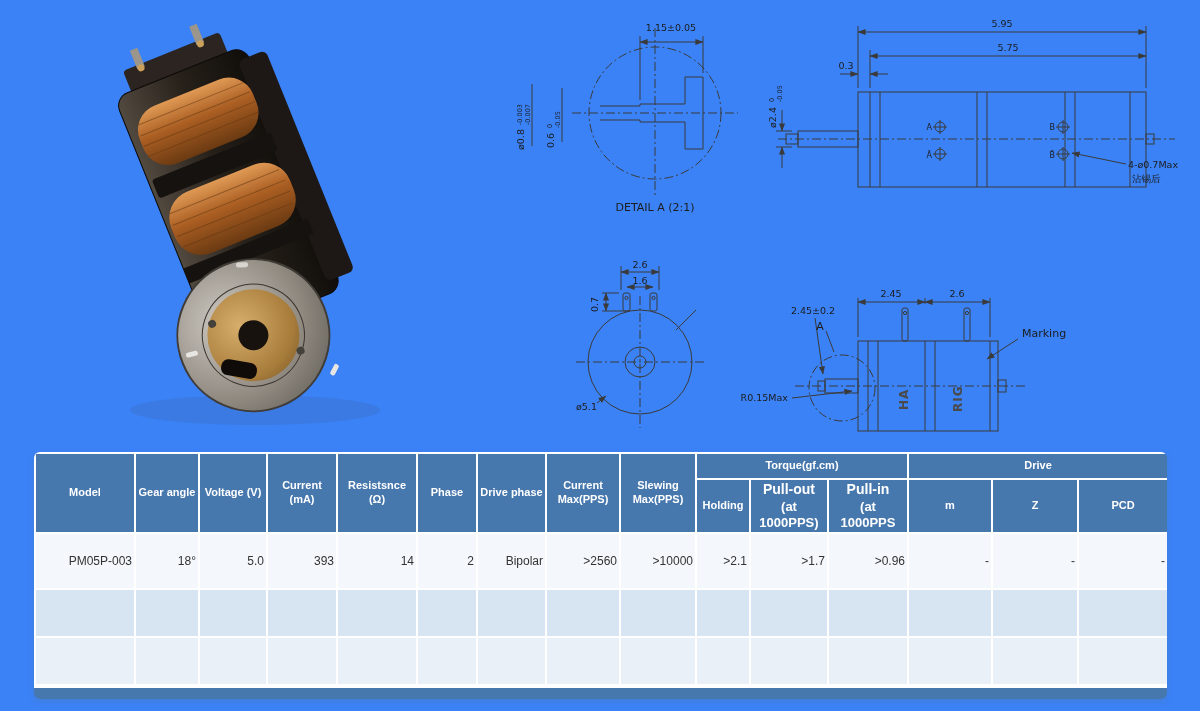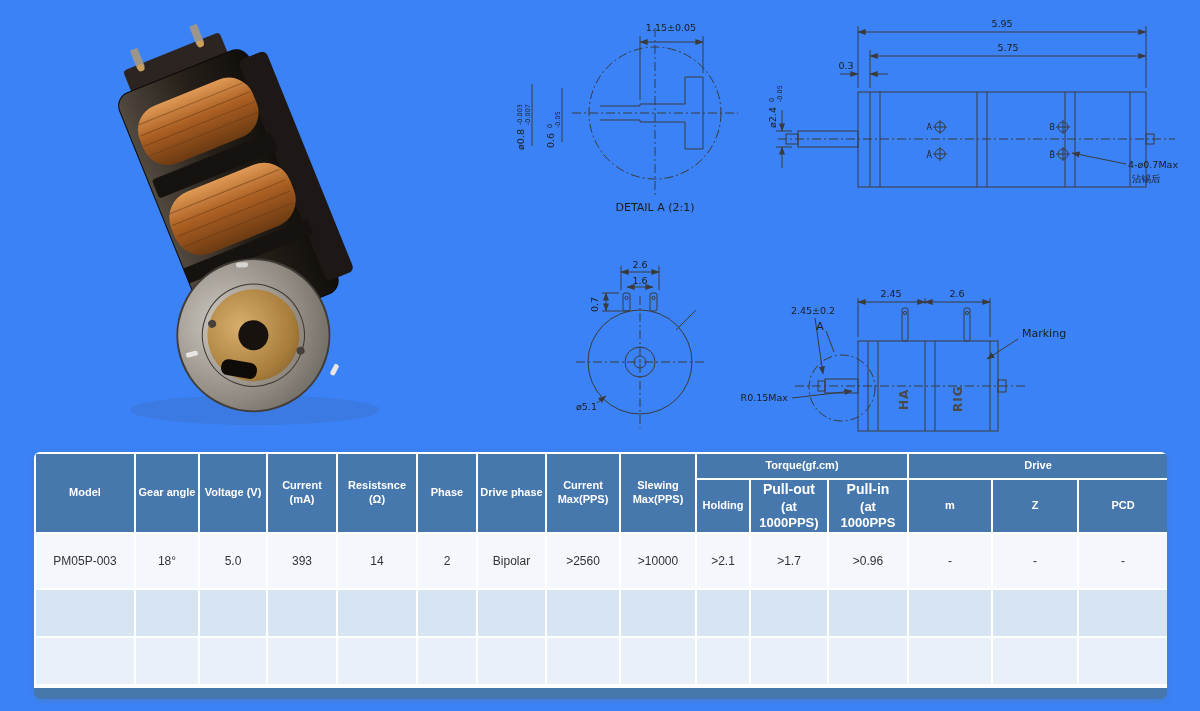--- a/index.html
+++ b/index.html
@@ -24,21 +24,21 @@
   table.spec{border-collapse:collapse;width:1133px;table-layout:fixed;}
   .spec th,.spec td{border:2px solid #fff;text-align:center;vertical-align:middle;padding:1px 2px;overflow:hidden;}
   .spec thead th{background:#4677ad;color:#fff;font-weight:bold;font-size:11px;line-height:1.25;}
   .spec thead tr.grp{height:26px;}
   .spec thead tr.sub{height:46px;}
   .spec .sh-main{display:block;font-size:14px;font-weight:bold;}
   .spec .sh-note{display:block;font-size:13px;font-weight:bold;}
   .spec th.tiny{font-size:11px;}
   .spec tbody td{font-size:12px;color:#333;}
   .spec tbody tr.r0{background:#f4f8fc;height:56px;}
-  .spec tbody tr.r0 td{font-weight:normal;}
+  .spec tbody tr.r0 td{font-weight:normal;text-align:right;}
   .spec tbody tr.r1{background:#d7e4f1;height:48px;}
   .spec tbody tr.r2{background:#e9f0f8;height:48px;}
   .band{height:11px;background:#4677ad;border-top:2px solid #fff;border-radius:0 0 6px 6px;}
 </style>
 </head>
 <body>
 
 <div class="page">
 
   <svg class="photo" viewBox="0 0 340 425">

